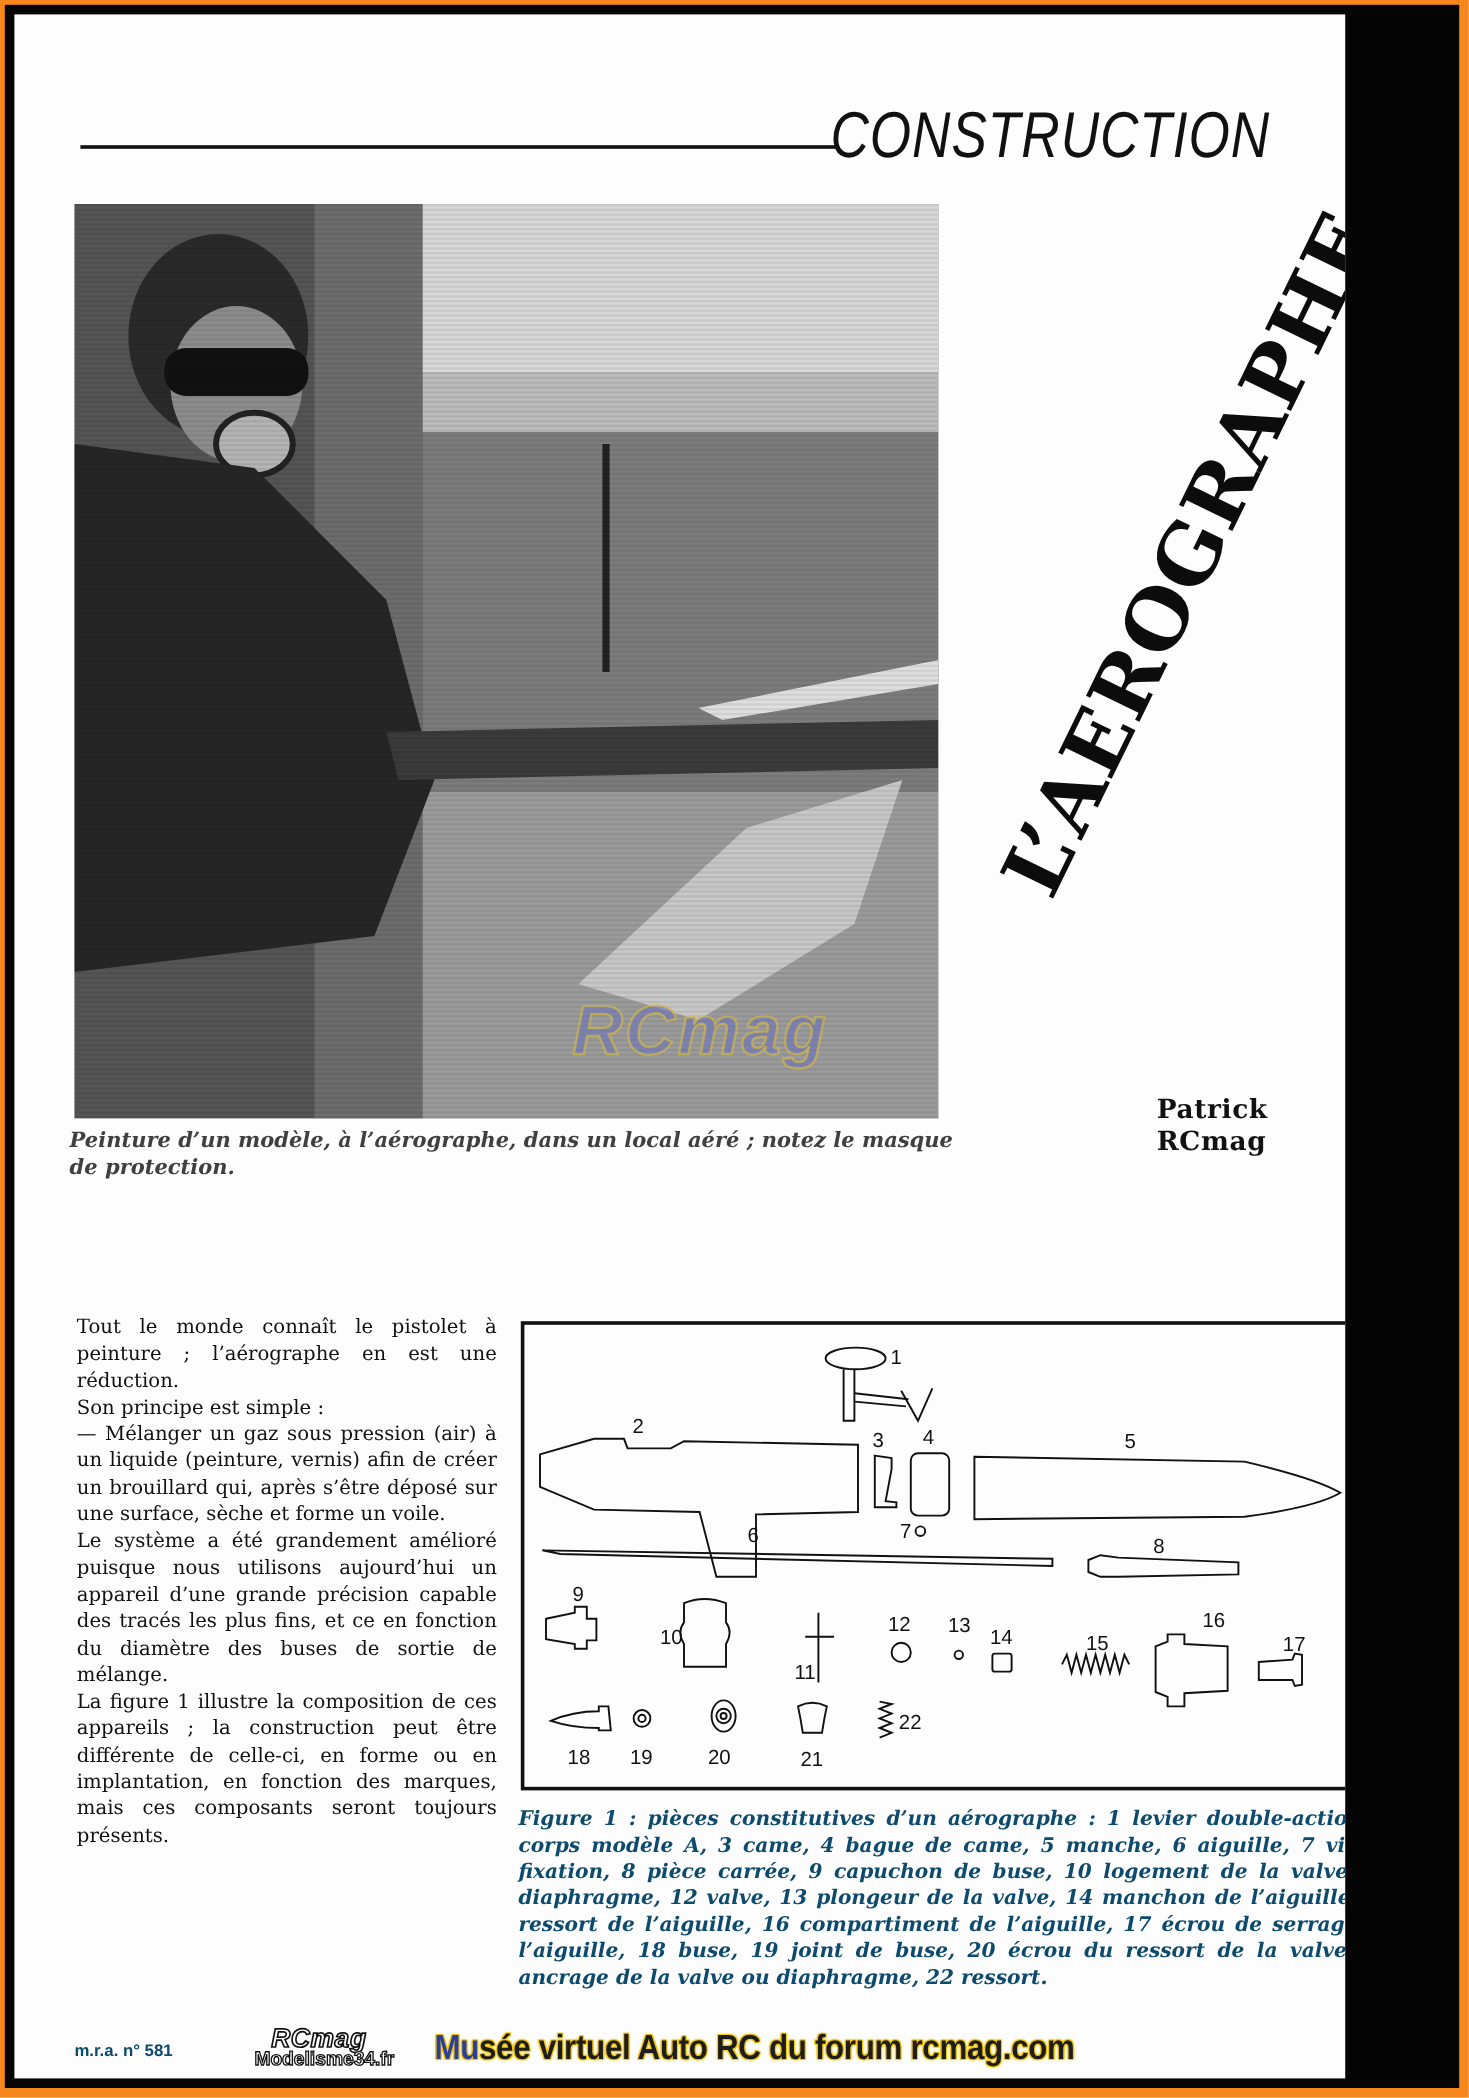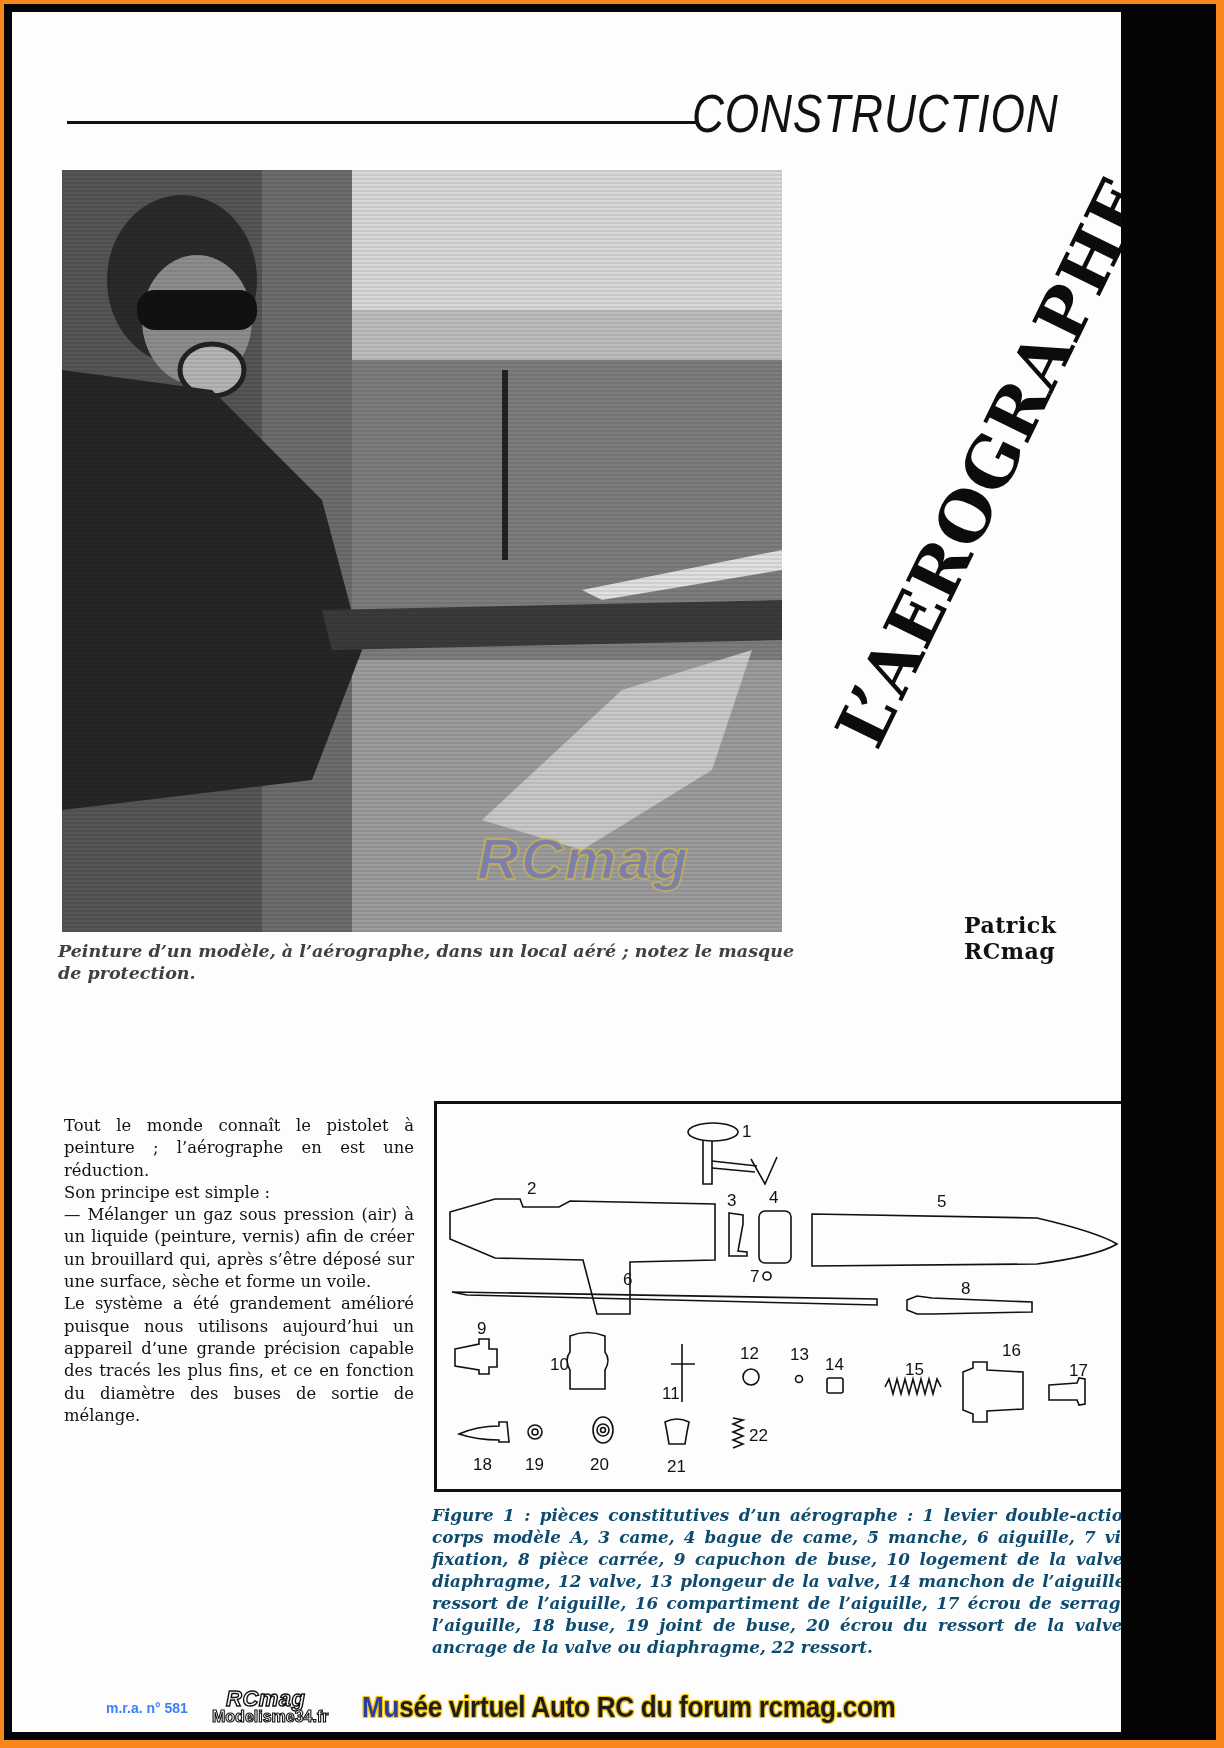--- a/index.html
+++ b/index.html
@@ -23,33 +23,33 @@
 
   
   .main-title-wrap { position: absolute; left: 815px; top: 170px; width: 330px; height: 560px; }
   .main-title { position: absolute; left: 50%; top: 50%; white-space: nowrap; font-size: 68px; font-weight: bold;
     color: #0c0c0c; transform: translate(-50%, -50%) rotate(-64deg); letter-spacing: 1px; }
 
   .author { position: absolute; left: 952px; top: 900px; font-size: 22px; font-weight: bold; color: #111; letter-spacing: 0.5px; }
 
   
   .body-col { position: absolute; left: 52px; top: 1083px; width: 350px; font-size: 16.4px; line-height: 22.3px;
-    color: #111; text-align: justify; margin-top: 20px; }
+    color: #111; text-align: justify; }
   .body-col p { margin: 0; }
 
   
   .diagram { position: absolute; left: 422px; top: 1089px; width: 714px; height: 391px; border: 3px solid #111; box-sizing: border-box; }
   .diagram svg { position: absolute; left: 0; top: 0; }
   .part-label { font-family: "Liberation Sans", "DejaVu Sans", sans-serif; font-size: 17px; fill: #111; }
 
   .fig-caption { position: absolute; left: 420px; top: 1492px; width: 730px; font-size: 16.8px; line-height: 22px;
     font-style: italic; font-weight: bold; color: #0c4a6e; text-align: justify; }
 
   
-  .issue { position: absolute; left: 50px; top: 1688px; font-size: 14px; font-weight: bold; color: #3b82f6; margin-left: 44px; }
+  .issue { position: absolute; left: 50px; top: 1688px; font-size: 14px; font-weight: bold; color: #0c4a6e; }
   .page-number { position: absolute; left: 1130px; top: 1688px; font-size: 15px; font-weight: bold; color: #111; }
   .logo { position: absolute; left: 200px; top: 1676px; width: 140px; height: 44px; }
   .logo .l1 { position: absolute; left: 14px; top: -2px; font-size: 22px; font-weight: bold; font-style: italic; color: #fff;
     -webkit-text-stroke: 1.4px #111; letter-spacing: 0.5px; }
   .logo .l2 { position: absolute; left: 0; top: 20px; font-size: 16px; font-weight: bold; color: #fff; -webkit-text-stroke: 1.1px #111; white-space: nowrap; }
   .banner { position: absolute; left: 350px; top: 1679px; font-size: 29px; font-weight: bold; color: #1d1d1d; white-space: nowrap;
     transform: scaleX(0.9); transform-origin: left top; letter-spacing: -0.3px;
     text-shadow: 0 0 2px #f3c814, 0 0 3px #f3c814, 1px 1px 0 #f3c814, -1px -1px 0 #f3c814, 1px -1px 0 #f3c814, -1px 1px 0 #f3c814; }
   .banner .hl { color: #2c3e9c; }
 
@@ -98,20 +98,21 @@
     <div class="main-title serif">L’AEROGRAPHE</div>
   </div>
 
   <div class="author serif">Patrick RCmag</div>
 
   <div class="body-col serif">
     <p>Tout le monde connaît le pistolet à peinture ; l’aérographe en est une réduction.</p>
     <p>Son principe est simple :</p>
     <p>— Mélanger un gaz sous pression (air) à un liquide (peinture, vernis) afin de créer un brouillard qui, après s’être déposé sur une surface, sèche et forme un voile.</p>
     <p>Le système a été grandement amélioré puisque nous utilisons aujourd’hui un appareil d’une grande précision capable des tracés les plus fins, et ce en fonction du diamètre des buses de sortie de mélange.</p>
+    <p>La figure 1 illustre la composition de ces appareils ; la construction peut être différente de celle-ci, en forme ou en implantation, en fonction des marques, mais ces composants seront toujours présents.</p>
   </div>
 
   <div class="diagram">
     <svg width="708" height="385" viewBox="0 0 708 385" fill="none" stroke="#111" stroke-width="1.6">
 
       <g>
         <ellipse cx="276" cy="28" rx="25" ry="9"></ellipse>
         <path d="M266 37 L266 80 L275 80 L275 37"></path>
         <path d="M275 57 L320 62 M275 64 L318 68"></path>
         <path d="M314 55 L328 80 L340 53"></path>

